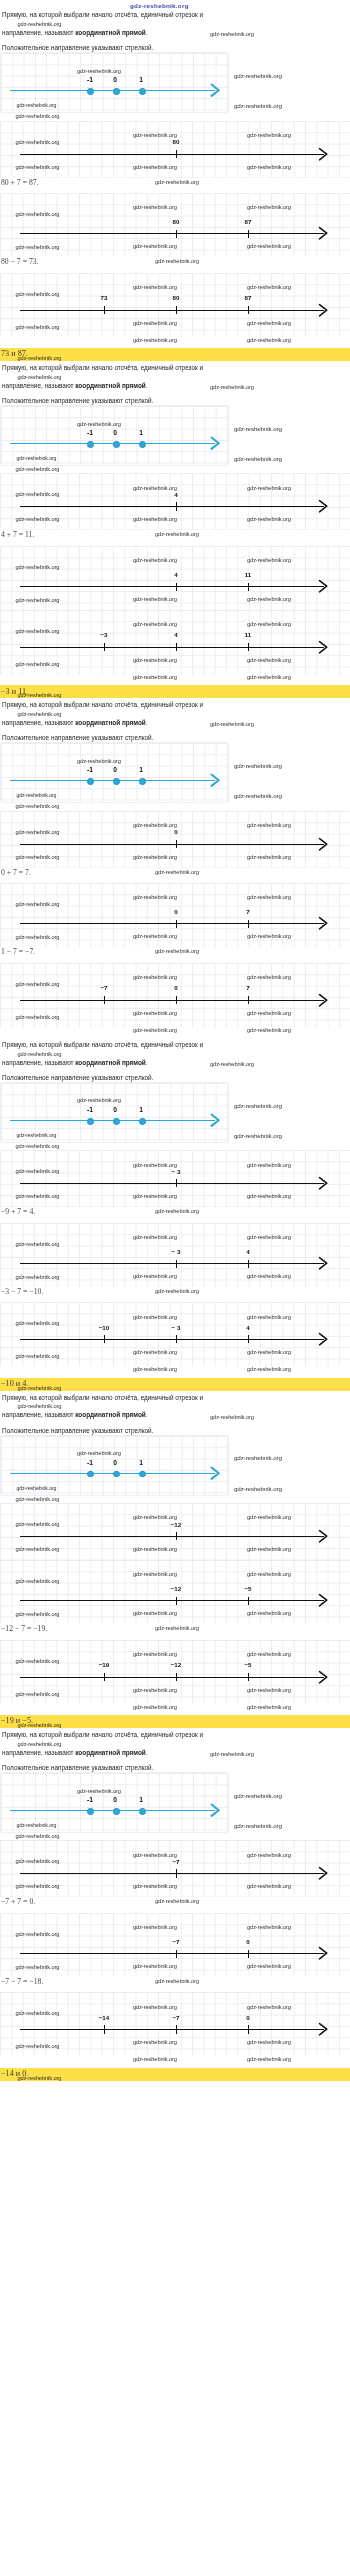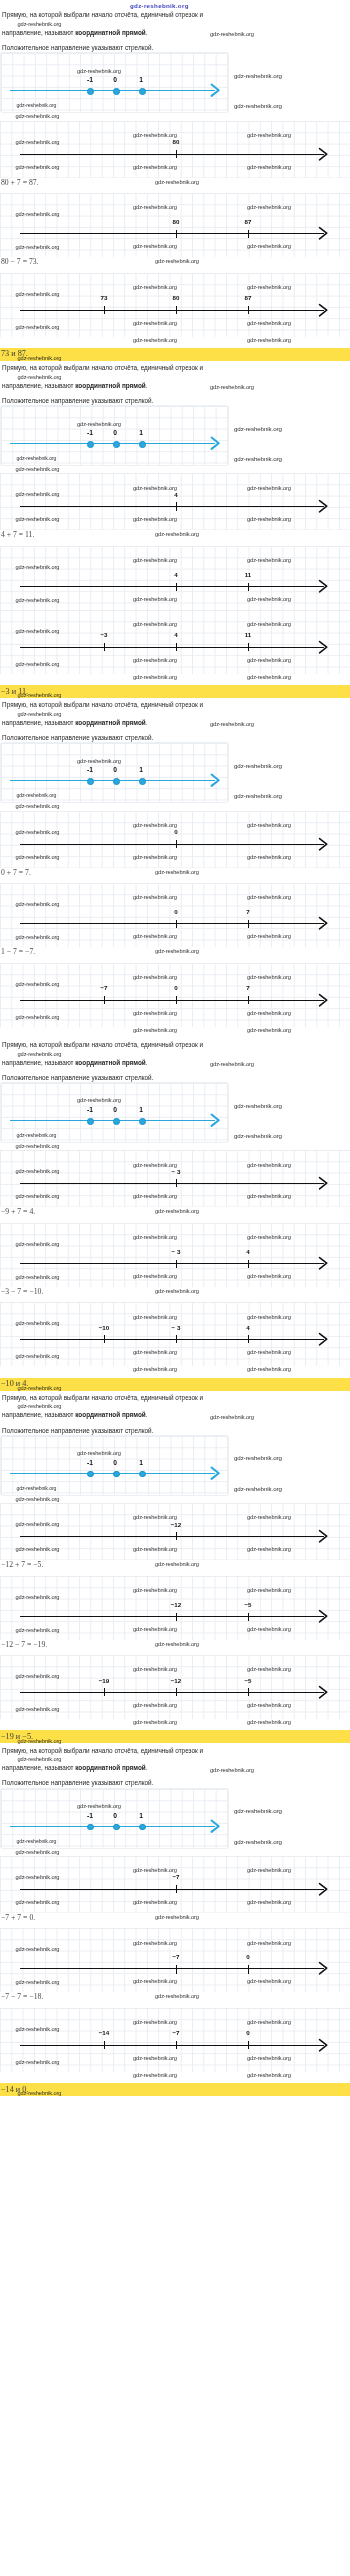--- a/index.html
+++ b/index.html
@@ -519,21 +519,20 @@
       </div>
       <div class="tick" style="left: 176px; top: 29px; height: 8.2px;"></div>
       <div class="tlabel" style="left: 176px; top: 17.5px;">−12</div>
       <div class="wm s4" style="left: 15.5px; top: 18px;">gdz-reshebnik.org</div>
       <div class="wm s4" style="left: 133px; top: 11.3px;">gdz-reshebnik.org</div>
       <div class="wm s4" style="left: 247px; top: 11.3px;">gdz-reshebnik.org</div>
       <div class="wm s4" style="left: 133px; top: 43px;">gdz-reshebnik.org</div>
       <div class="wm s4" style="left: 247px; top: 43px;">gdz-reshebnik.org</div>
       <div class="wm s4" style="left: 15.5px; top: 43px;">gdz-reshebnik.org</div>
     </div>
-    <div class="formula" style="height: 15.5px;"><span>−12 + 7 = −5.</span><div class="wm s4" style="left: 155px; top: 1px;">gdz-reshebnik.org</div></div>
     <div class="fig wide" style="height: 64px;">
       <div class="axis" style="left: 19.6px; top: 40px; width: 304px;"></div>
       <div class="arrowhead" style="left: 318px; top: 33px;">
         <svg width="11.3" height="14.4" viewBox="0 0 22 28">
           <polyline points="3,3 17,14 3,25" fill="none" stroke="#111" stroke-width="3" stroke-linecap="round" stroke-linejoin="round"></polyline>
         </svg>
       </div>
       <div class="tick" style="left: 176px; top: 37px; height: 8.2px;"></div>
       <div class="tlabel" style="left: 176px; top: 25px;">−12</div>
       <div class="tick" style="left: 248px; top: 37px; height: 8.2px;"></div>

